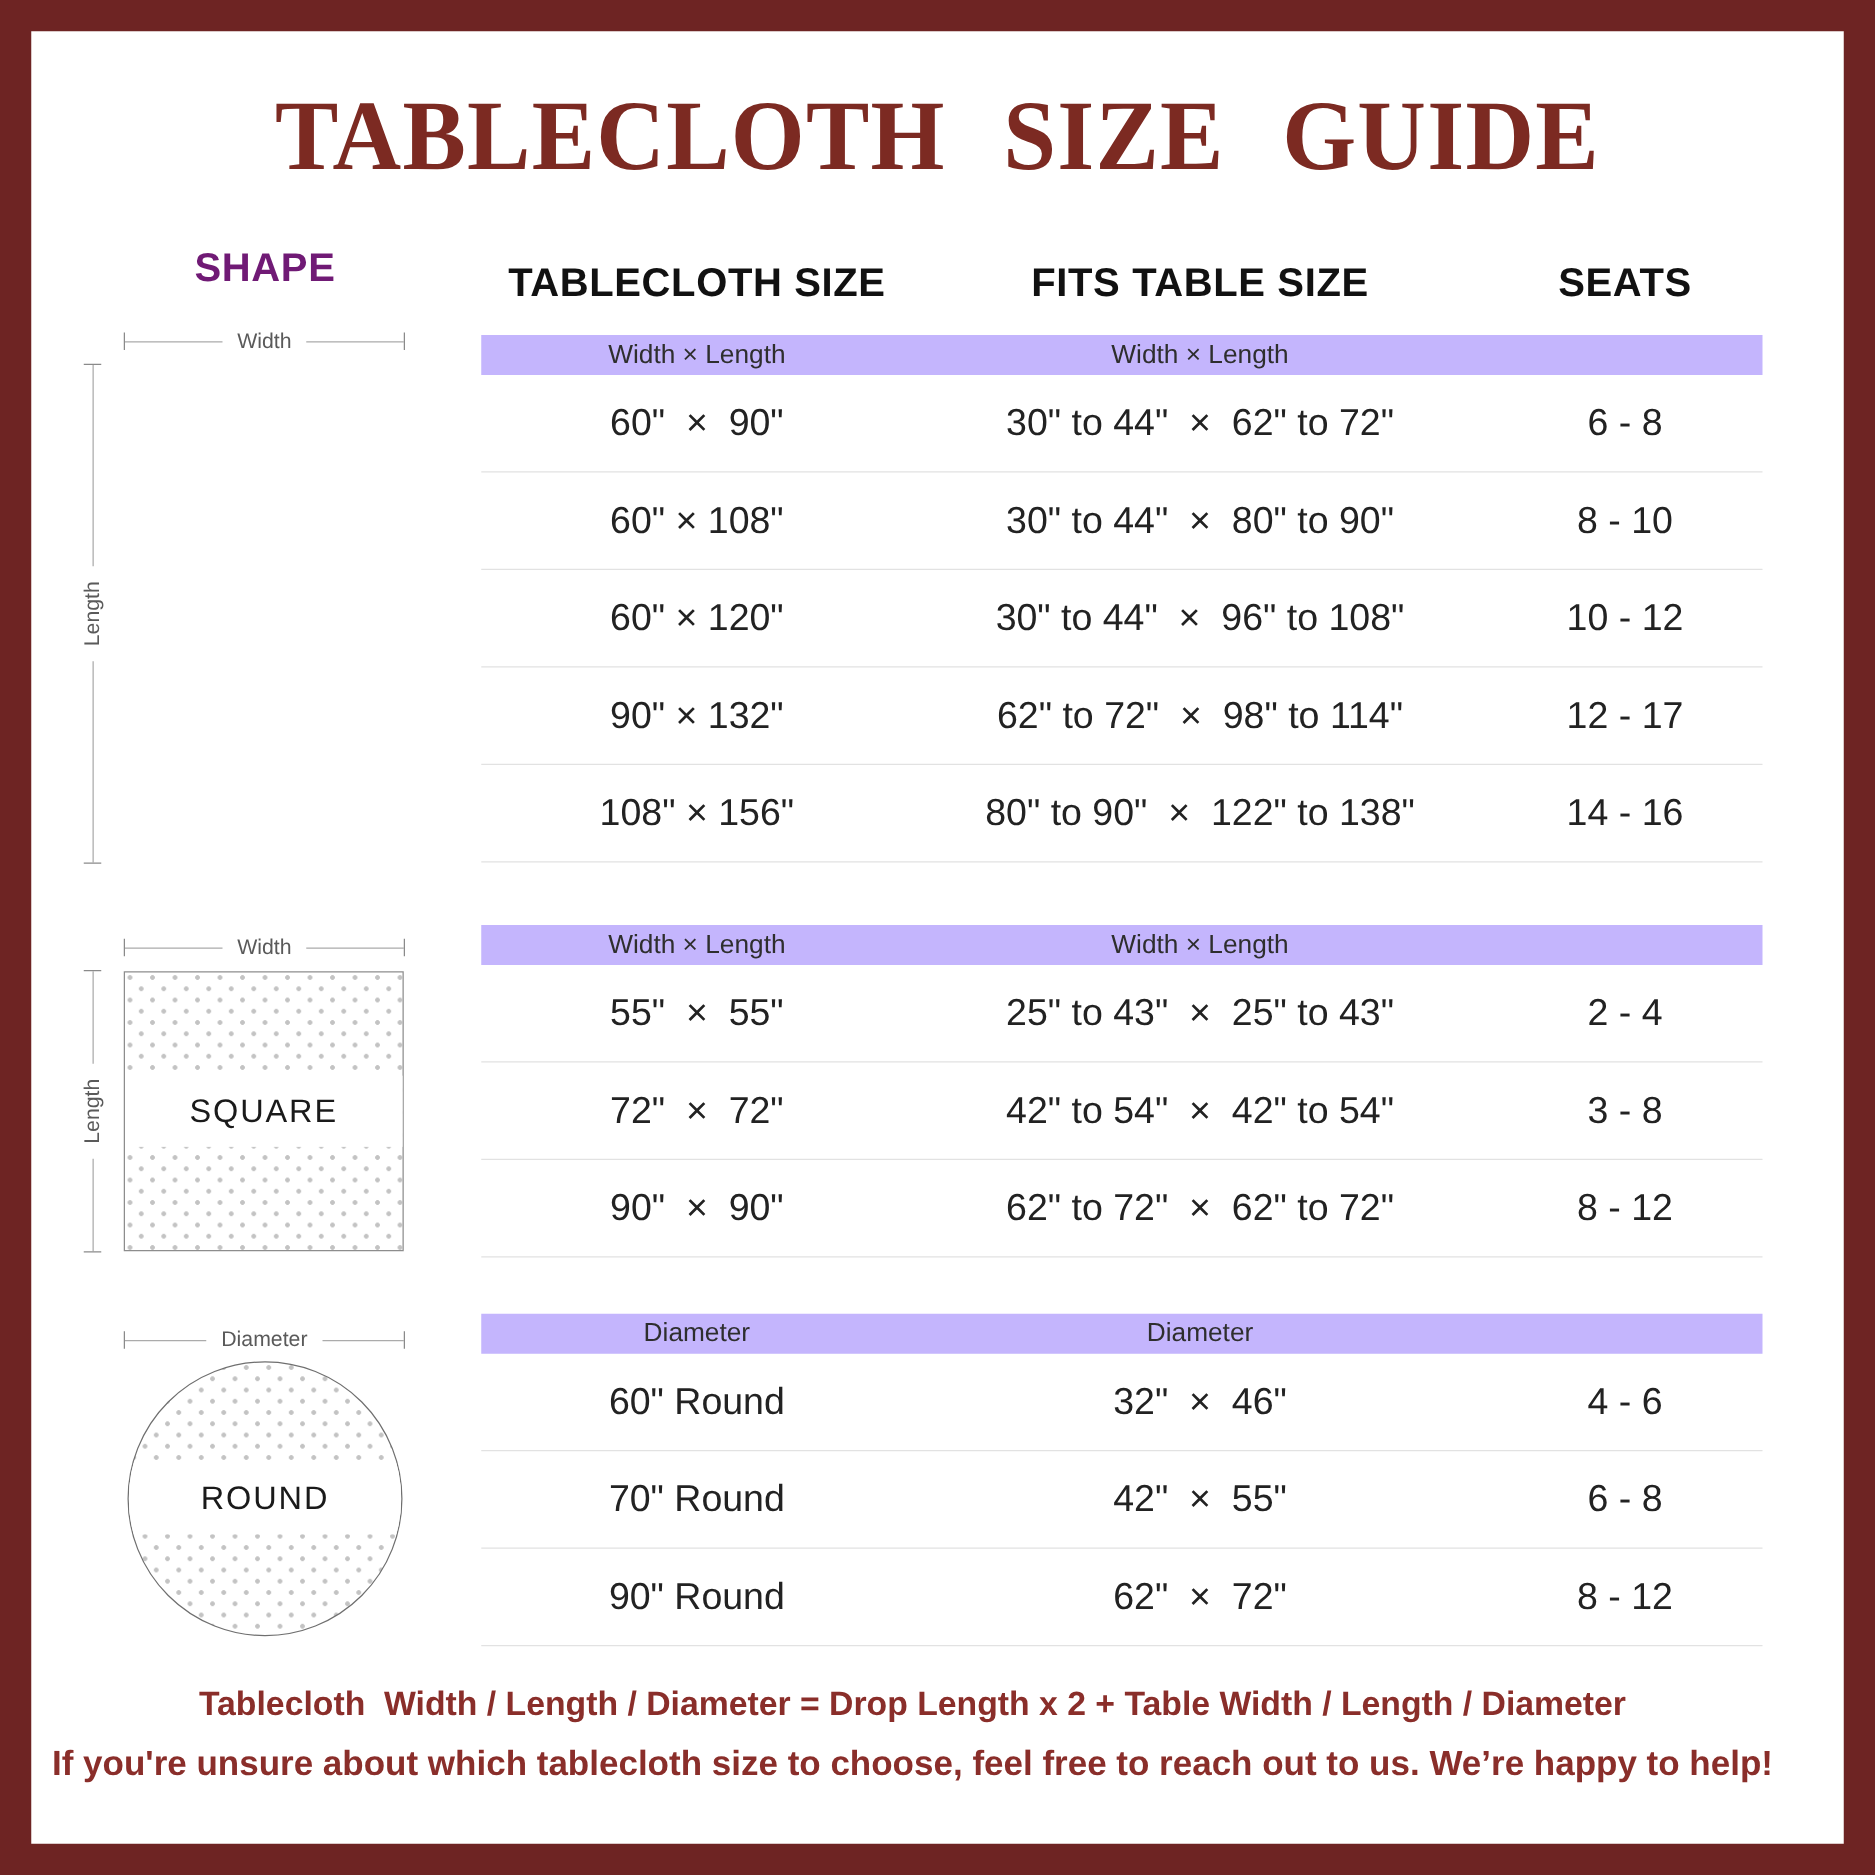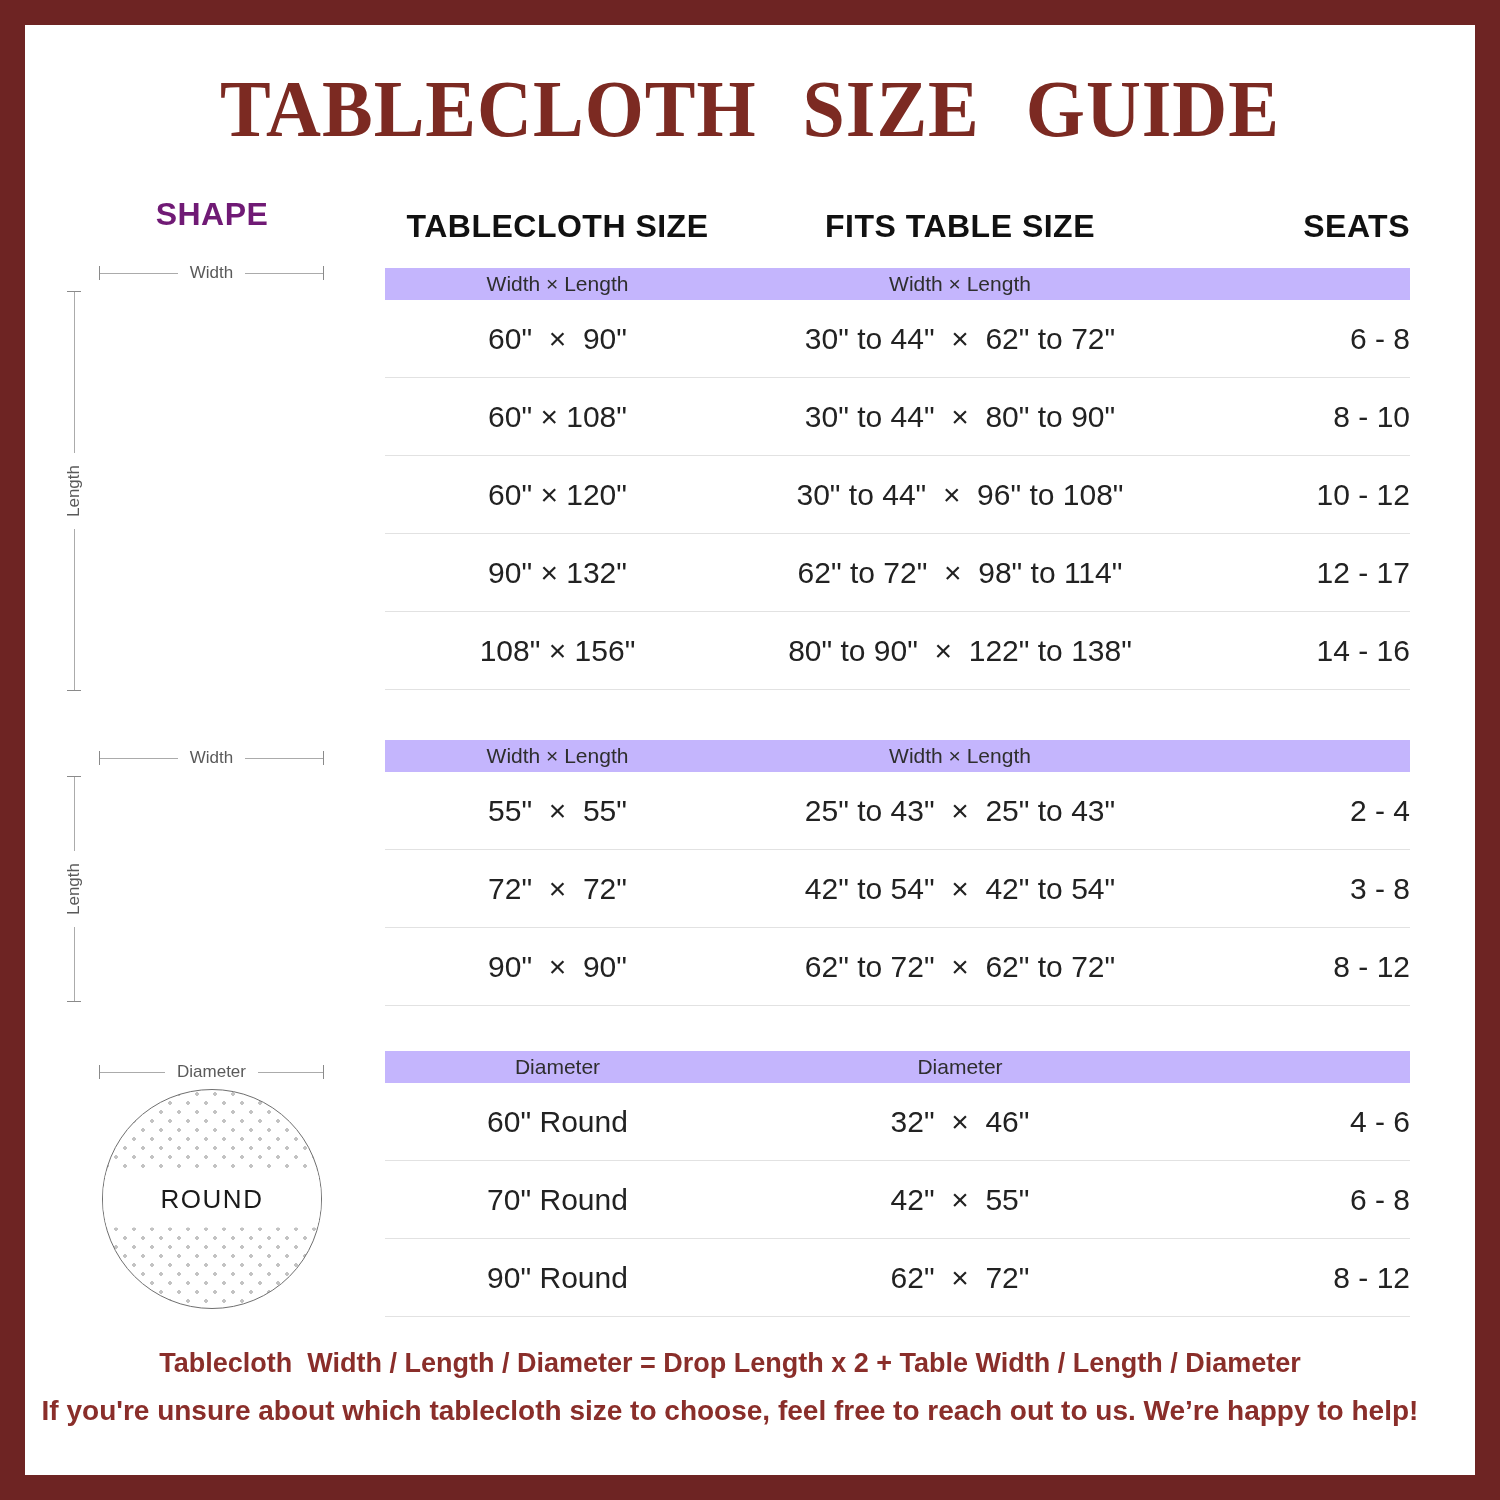--- a/index.html
+++ b/index.html
@@ -13,21 +13,21 @@
     letter-spacing:1px;word-spacing:26px;transform:scaleY(1.05);}
 
   
   .header-shape{position:absolute;top:196px;left:100px;width:224px;text-align:center;
     font-size:32px;font-weight:700;color:#701a75;letter-spacing:.5px;}
   .header-table{position:absolute;top:196px;left:385px;width:1025px;display:flex;
     font-size:32px;font-weight:700;color:#111;letter-spacing:.5px;margin-top:12px;}
 
   .c1{width:345px;text-align:center;white-space:pre;}
   .c2{width:460px;text-align:center;white-space:pre;}
-  .c3{width:220px;text-align:right;white-space:pre;}
+  .c3{width:220px;text-align:center;white-space:pre;}
 
   
   .section{position:absolute;left:385px;width:1025px;}
   .sec-1{top:268px;} .sec-2{top:740px;} .sec-3{top:1051px;}
   .band{height:32px;background:#c4b5fd;display:flex;align-items:center;
     font-size:21px;color:#2e2e2e;}
   .row{height:77px;display:flex;align-items:center;border-bottom:1px solid #e2e2e2;
     font-size:30px;color:#222;}
 
   
@@ -105,20 +105,23 @@
     <span class="hline"></span>
     <span class="cap"></span>
   </div>
   <div class="dim-v dim-square-l">
     <span class="capv"></span>
     <span class="vline"></span>
     <span class="dim-label-v">Length</span>
     <span class="vline"></span>
     <span class="capv"></span>
   </div>
+  <div class="shape-square dots">
+    <div class="shape-label">SQUARE</div>
+  </div>
 
   <div class="dim-h dim-circle-d">
     <span class="cap"></span>
     <span class="hline"></span>
     <span class="dim-label">Diameter</span>
     <span class="hline"></span>
     <span class="cap"></span>
   </div>
   <div class="shape-circle dots">
     <div class="shape-label">ROUND</div>

